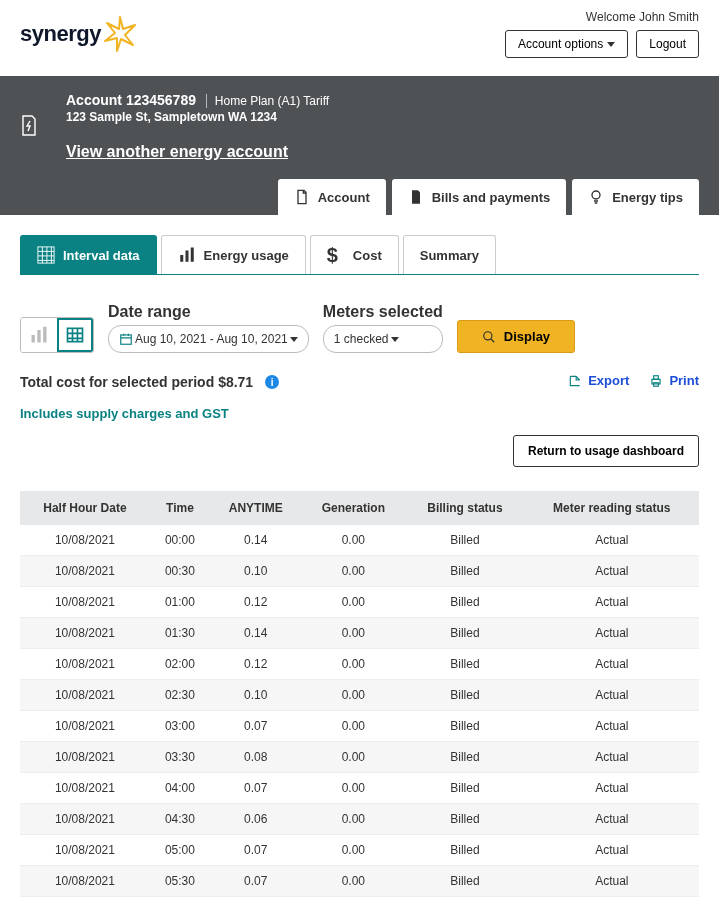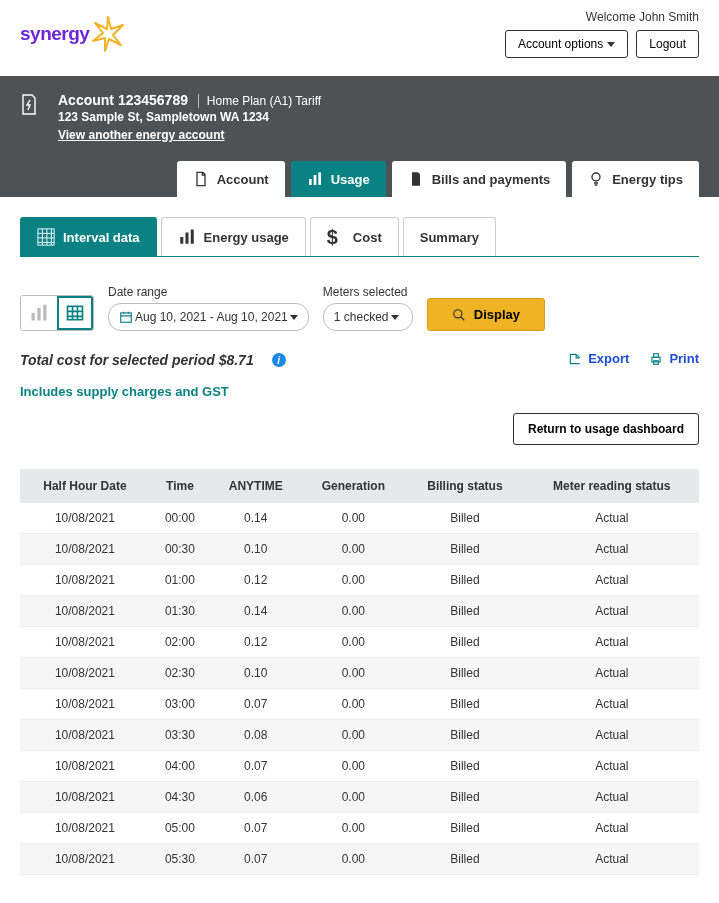--- a/index.html
+++ b/index.html
@@ -1,55 +1,55 @@
 <!DOCTYPE html>
 <html><head>
 <meta charset="utf-8">
 <style>
 * { box-sizing: border-box; margin: 0; padding: 0; }
 body { font-family: Arial, Helvetica, sans-serif; background: #fff; color: #333; width: 719px; }
 .topbar { display: flex; justify-content: space-between; align-items: center; padding: 10px 20px 18px; }
 .logo { display: flex; align-items: center; }
-.logo-text { font-size: 19px; font-weight: 700; color: #6d28d9; letter-spacing: -0.5px; }
+.logo-text { font-size: 22px; font-weight: 700; color: #0f172a; letter-spacing: -0.5px; }
 .logo-mark { position: relative; width: 34px; height: 34px; margin-left: 2px; }
 .logo-mark svg { position: absolute; top: -6px; left: -6px; }
 .top-actions { display: flex; flex-direction: column; align-items: flex-end; gap: 6px; }
 .welcome { font-size: 12px; color: #333; }
 .top-btns { display: flex; gap: 8px; }
 .btn-outline { border: 1px solid #333; background: #fff; padding: 6px 12px; font-size: 12px; border-radius: 3px; cursor: pointer; display: inline-flex; align-items: center; gap: 4px; }
 .caret-down { width: 0; height: 0; border-left: 4px solid transparent; border-right: 4px solid transparent; border-top: 5px solid #333; display: inline-block; }
 .banner { background: #4e5254; color: #fff; padding: 16px 20px 0; }
-.acct-row { display: flex; align-items: flex-start; gap: 20px; }
+.acct-row { display: flex; align-items: center; gap: 28px; }
 .acct-icon { width: 18px; margin-top: 2px; }
 .acct-info { flex: 1; }
 .acct-title { font-size: 14px; font-weight: 700; }
 .acct-title .plan { font-weight: 400; font-size: 12px; border-left: 1px solid rgba(255,255,255,.6); margin-left: 6px; padding-left: 8px; }
 .acct-addr { font-size: 12px; font-weight: 700; margin-top: 2px; }
-.view-another { font-size: 12px; text-decoration: underline; font-weight: 700; display: inline-block; margin-top: 4px; cursor: pointer; }
+.view-another { font-size: 16px; text-decoration: underline; font-weight: 700; display: inline-block; margin-top: 19px; cursor: pointer; }
 .nav-tabs { display: flex; gap: 6px; justify-content: flex-end; margin-top: 18px; }
 .nav-tab { background: #fff; color: #333; border-radius: 3px 3px 0 0; padding: 10px 16px; font-size: 13px; font-weight: 700; display: inline-flex; align-items: center; gap: 8px; cursor: pointer; }
 .nav-tab.active { background: #0a8283; color: #fff; }
 .nav-tab svg { width: 16px; height: 16px; }
 .page-body { padding: 20px; }
 .page-title { font-size: 18px; font-weight: 700; margin-bottom: 24px; }
 .sub-tabs { display: flex; border-bottom: 1px solid #0a8283; }
 .sub-tab { background: #fff; border: 1px solid #ccc; border-bottom: none; padding: 10px 16px; font-size: 13px; font-weight: 700; display: inline-flex; align-items: center; gap: 8px; cursor: pointer; margin-right: 4px; border-radius: 3px 3px 0 0; }
 .sub-tab.active { background: #0a8283; color: #fff; border-color: #0a8283; justify-content: center; }
 .sub-tab svg,.sub-tab .dollar { width: 18px; height: 18px; }
 .dollar { font-size: 20px; font-weight: 900; line-height: 18px; }
 .filters { display: flex; align-items: flex-end; gap: 14px; margin-top: 28px; flex-wrap: wrap; }
 .view-toggle { display: flex; border: 1px solid #bbb; border-radius: 3px; overflow: hidden; }
 .view-toggle .vt { width: 36px; height: 34px; display: flex; align-items: center; justify-content: center; cursor: pointer; background:#fff;}
 .view-toggle .vt.active { border: 2px solid #0a8283; color:#0a8283; }
 .filter-group { display: flex; flex-direction: column; gap: 4px; }
-.filter-label { font-size: 12px; font-weight: 400; }
+.filter-label { font-size: 16px; font-weight: 700; }
 .dropdown { border: 1px solid #bbb; border-radius: 13px; padding: 6px 10px; font-size: 12px; display: inline-flex; align-items: center; gap: 2px; cursor: pointer; min-width: 150px; background:#fff;}
 .btn-display { background: #f0b323; border: 1px solid #d89c15; border-radius: 3px; padding: 8px 24px; font-size: 13px; font-weight: 700; display: inline-flex; align-items: center; gap: 8px; cursor: pointer; }
 .info-row { display: flex; justify-content: space-between; align-items: flex-start; margin-top: 20px; }
-.total-cost { font-size: 14px; font-weight: 700; display: inline-flex; align-items: center; gap: 18px; font-style: italic; }
+.total-cost { font-size: 14px; font-weight: 700; display: inline-flex; align-items: center; gap: 12px; }
 .info-icon { width: 14px; height: 14px; border-radius: 50%; background: #1e88e5; color: #fff; font-size: 10px; font-weight: 700; display: inline-flex; align-items: center; justify-content: center; }
 .supply-note { font-size: 13px; color: #0a8283; font-weight: 700; margin-top: 15px; cursor:pointer;}
 .action-links { display: flex; gap: 20px; font-size: 13px; font-weight: 700; color: #1d4ed8; }
 .action-links span { display: inline-flex; align-items: center; gap: 6px; cursor: pointer; }
 .return-row { display: flex; justify-content: flex-end; margin-top: 14px; }
 .btn-return { border: 1px solid #333; background: #fff; padding: 8px 14px; font-size: 12px; font-weight: 700; border-radius: 3px; cursor: pointer; }
 table { width: 100%; border-collapse: collapse; margin-top: 24px; font-size: 12px; }
 thead th { background: #e7e8e9; padding: 10px 8px; font-weight: 700; text-align: center; }
 tbody td { padding: 8px; text-align: center; border-bottom: 1px solid #eee; }
 tbody tr:nth-child(even) td { background: #f6f6f6; }
@@ -97,28 +97,20 @@
     </div>
   </div>
   <div class="nav-tabs">
     <div class="nav-tab">
       <svg viewBox="0 0 24 24" fill="none" stroke="#333" stroke-width="2">
           <path d="M6 2h9l3 3v17H6z"></path>
           <path d="M14 2v4h4"></path>
         </svg>
       <span>Account</span>
     </div>
-    <div class="nav-tab active">
-      <svg viewBox="0 0 24 24" fill="#fff">
-          <rect x="3" y="12" width="4" height="9"></rect>
-          <rect x="10" y="6" width="4" height="15"></rect>
-          <rect x="17" y="2" width="4" height="19"></rect>
-        </svg>
-      <span>Usage</span>
-    </div>
     <div class="nav-tab">
       <svg viewBox="0 0 24 24" fill="#333">
           <path d="M6 2h9l3 3v17H6z"></path>
         </svg>
       <span>Bills and payments</span>
     </div>
     <div class="nav-tab">
       <svg viewBox="0 0 24 24" fill="none" stroke="#333" stroke-width="2">
           <circle cx="12" cy="9" r="6"></circle>
           <path d="M9 18h6M10 21h4"></path>

